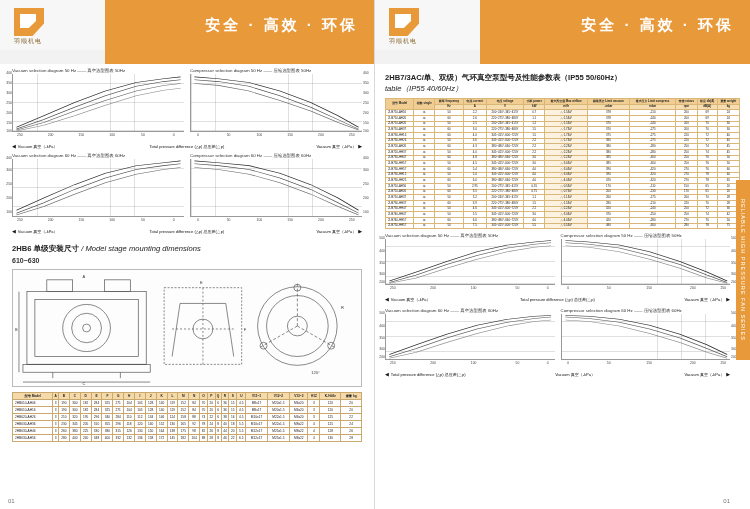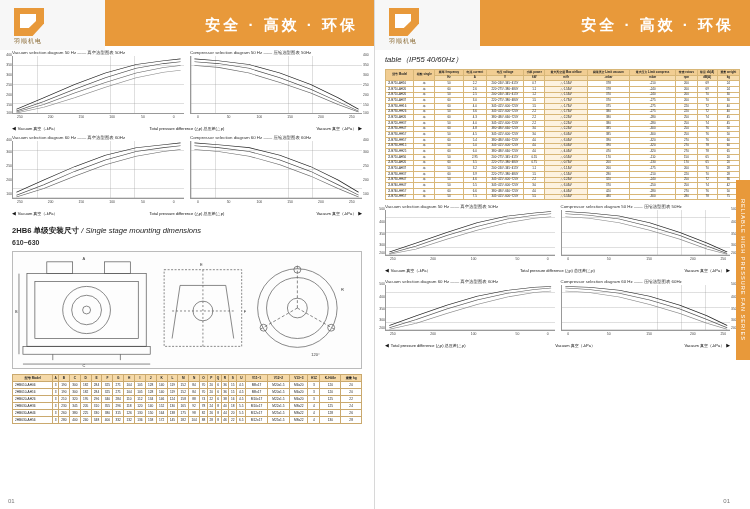--- a/index.html
+++ b/index.html
@@ -12,21 +12,21 @@
     position:relative;
   }
   .page {
     position:absolute; top:0; background:#fff; height:509px; overflow:hidden;
   }
   .page-left { left:0; width:375px; border-right:1px solid #d8d8d8; }
   .page-right { left:375px; width:375px; }
 
   
   .hdr {
-    position:relative; height:46px; width:100%;
+    position:relative; height:64px; width:100%;
     background:linear-gradient(to right,#f2f2f2 0%, #f2f2f2 28%, #e8993a 28%, #e8993a 100%);
   }
   .hdr-logo {
     position:absolute; left:14px; top:8px; width:86px; height:34px;
   }
   .hdr-logo-mark {
     position:absolute; left:0; top:0; width:30px; height:28px;
     background:#e8993a;
     clip-path:polygon(0 0,100% 0,100% 55%,62% 100%,0 100%);
   }
@@ -251,21 +251,21 @@
   </div>
 
   <div class="arrow-row">
     <span class="a-left">Vacuum 真空（-kPa）</span>
     <span>Total pressure difference (△p) 总压差(△p)</span>
     <span class="a-right">Vacuum 真空（-kPa）</span>
   </div>
 
   <div class="sec-title" style="margin-top:9px">
     <span>2HB6 单级安装尺寸</span>
-    <span class="en">/ Single stage mounting dimensions</span>
+    <span class="en">/ Model stage mounting dimensions</span>
   </div>
   <div class="sec-sub">610~630</div>
 
   <div class="draw-wrap">
     <svg viewBox="0 0 350 118" preserveAspectRatio="none">
       <g stroke="#555" fill="none" stroke-width="0.7">
 
         <rect x="14" y="22" width="120" height="74"></rect>
         <rect x="22" y="30" width="104" height="58"></rect>
         <circle cx="74" cy="59" r="24"></circle>
@@ -529,20 +529,21 @@
   <div class="hdr">
     <div class="hdr-band-left"></div>
     <div class="hdr-logo">
       <div class="hdr-logo-mark"></div>
       <div class="hdr-logo-text">羽顺机电</div>
     </div>
     <div class="hdr-slogan">安全 · 高效 · 环保</div>
   </div>
 
   <div class="sec-title" style="margin-left:10px;margin-right:18px;">
+    <div>2HB7/3AC/单、双级）气环真空泵型号及性能参数表（IP55 50/60Hz）</div>
     <div class="en" style="font-weight:normal">table（IP55 40/60Hz）</div>
   </div>
 
   <table class="ptable">
     <thead>
       <tr>
         <th class="grp" rowspan="2">型号
 Model</th>
         <th class="grp" rowspan="2">相数
 single</th>

